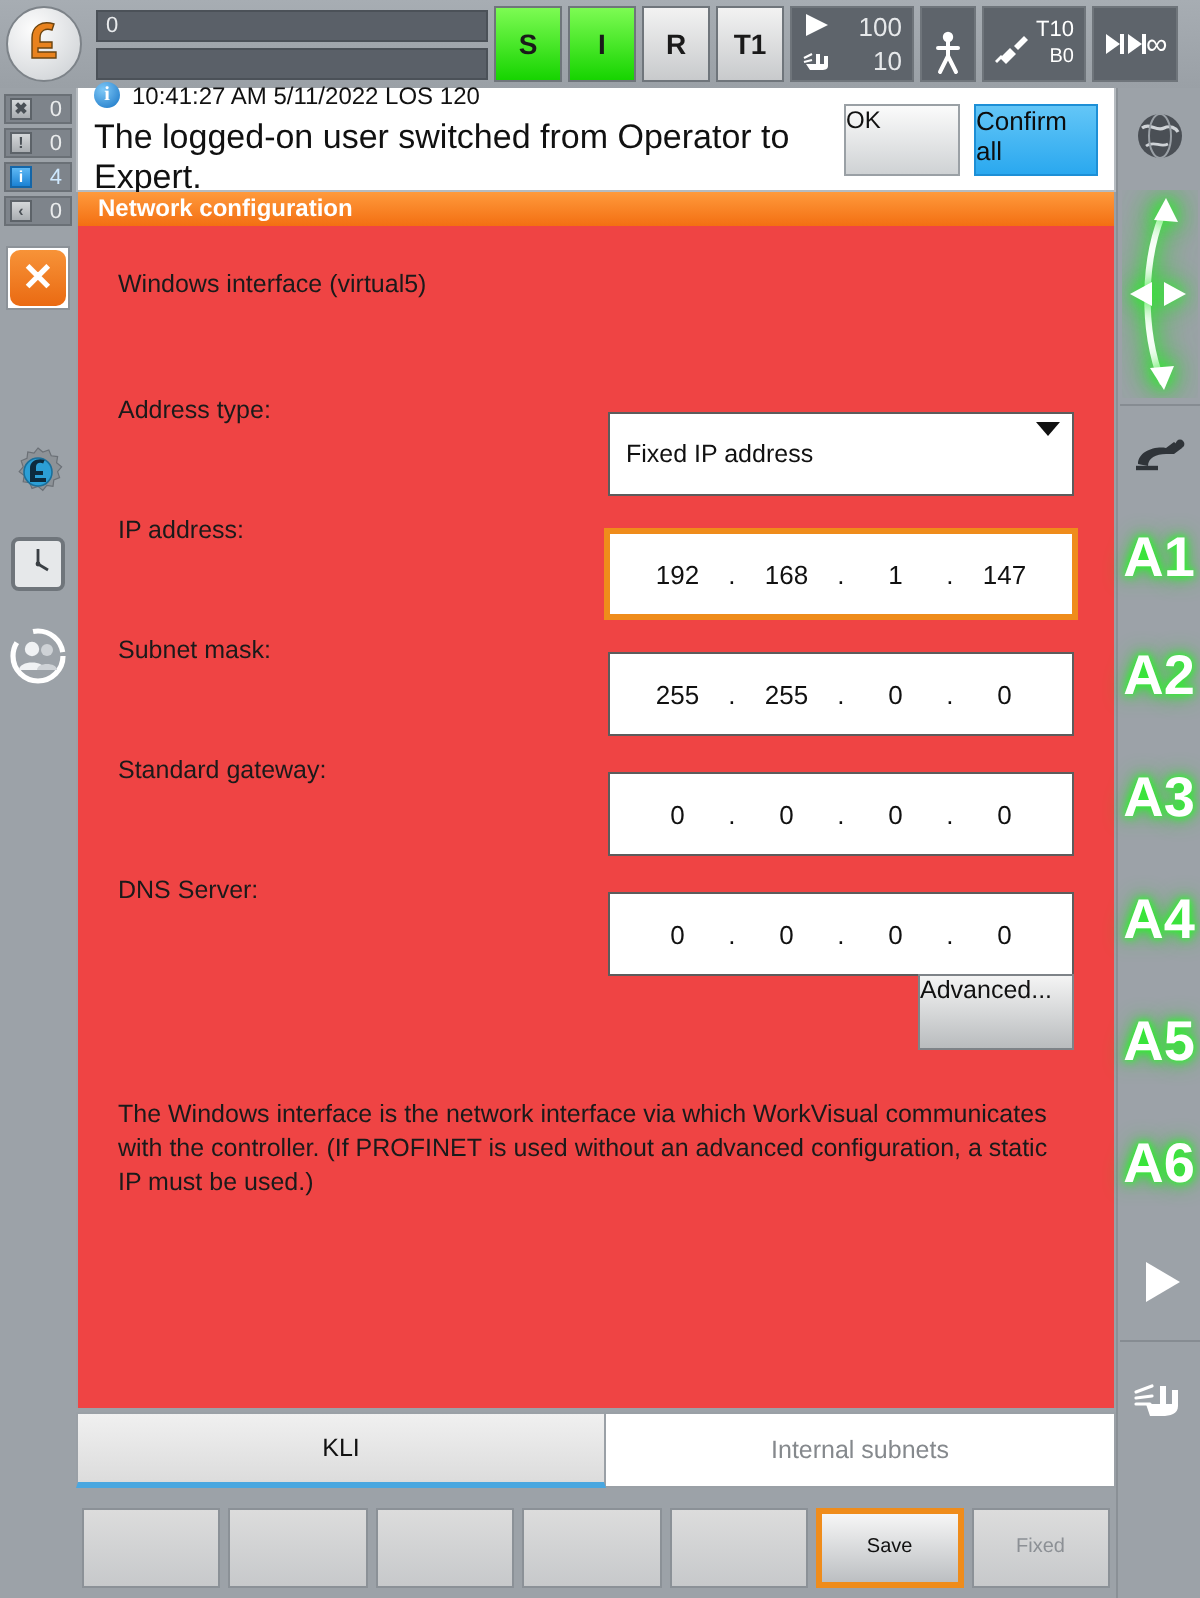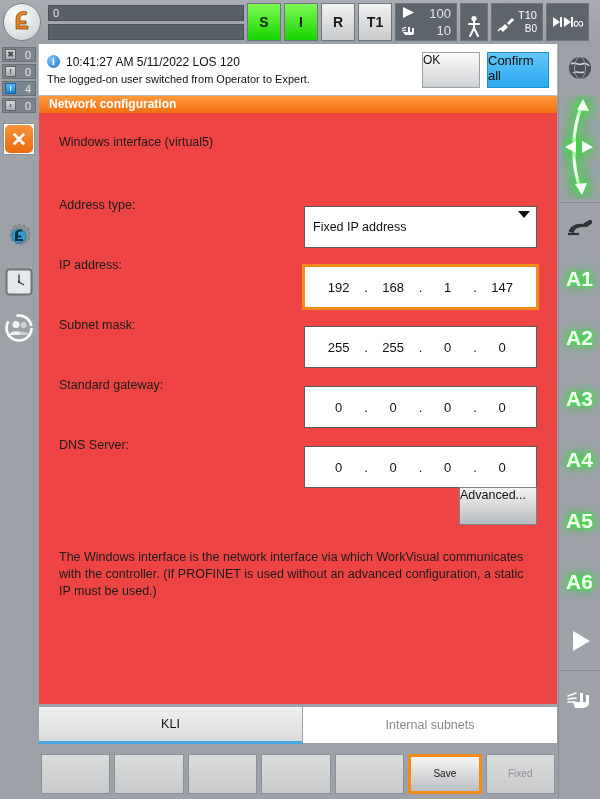--- a/index.html
+++ b/index.html
@@ -87,39 +87,39 @@
 
   
   .rightrail {
     position: absolute; right: 0; top: 44px; width: 42px; height: 755px;
     background: #9ca2a8; border-left: 1px solid #8a9096;
     display: flex; flex-direction: column; align-items: center;
   }
   .rr-sep { width: 40px; height: 1px; background: #868c92; }
   .rr-cell { width: 42px; display: flex; align-items: center; justify-content: center; }
   .axis {
-    font-size: 21px; font-weight: bold; color: #ffffff;
+    font-size: 28px; font-weight: bold; color: #ffffff;
     text-shadow: 0 0 6px #2ef02e, 0 0 11px #21d821, 0 0 3px #3bff3b;
   }
 
   
   .notify {
     position: absolute; left: 38px; top: 44px; width: 520px; height: 52px;
     background: #ffffff; border: 1px solid #b6bbc0; border-top: none;
     display: flex; align-items: center;
   }
   .notify-text { flex: 1; padding: 4px 8px; }
   .notify-hdr { display:flex; align-items:center; gap:6px; font-size: 12px; color:#111; }
   .info-dot {
     width: 13px; height: 13px; border-radius: 50%;
     background: radial-gradient(circle at 35% 30%, #7ec8f7, #1673c4);
     color:#fff; font-size:10px; font-weight:bold; line-height:13px; text-align:center;
     font-family: "Liberation Serif", serif;
   }
-  .notify-body { font-size: 11px; color:#111; margin-top: 4px; }
+  .notify-body { font-size: 17px; color:#111; margin-top: 4px; }
   .notify-btns { display:flex; align-items:center; gap: 7px; padding-right: 8px; }
   .btn-ok {
     width: 58px; height: 36px; font-size: 12px; color: #111;
     background: linear-gradient(#fbfbfb, #cfd2d4);
     border: 1px solid #9aa0a5;
   }
   .btn-confirm {
     width: 62px; height: 36px; font-size: 13px; color: #0d0d0d;
     background: linear-gradient(#63c6f7, #2aa8ef);
     border: 1px solid #1d8fd6;

